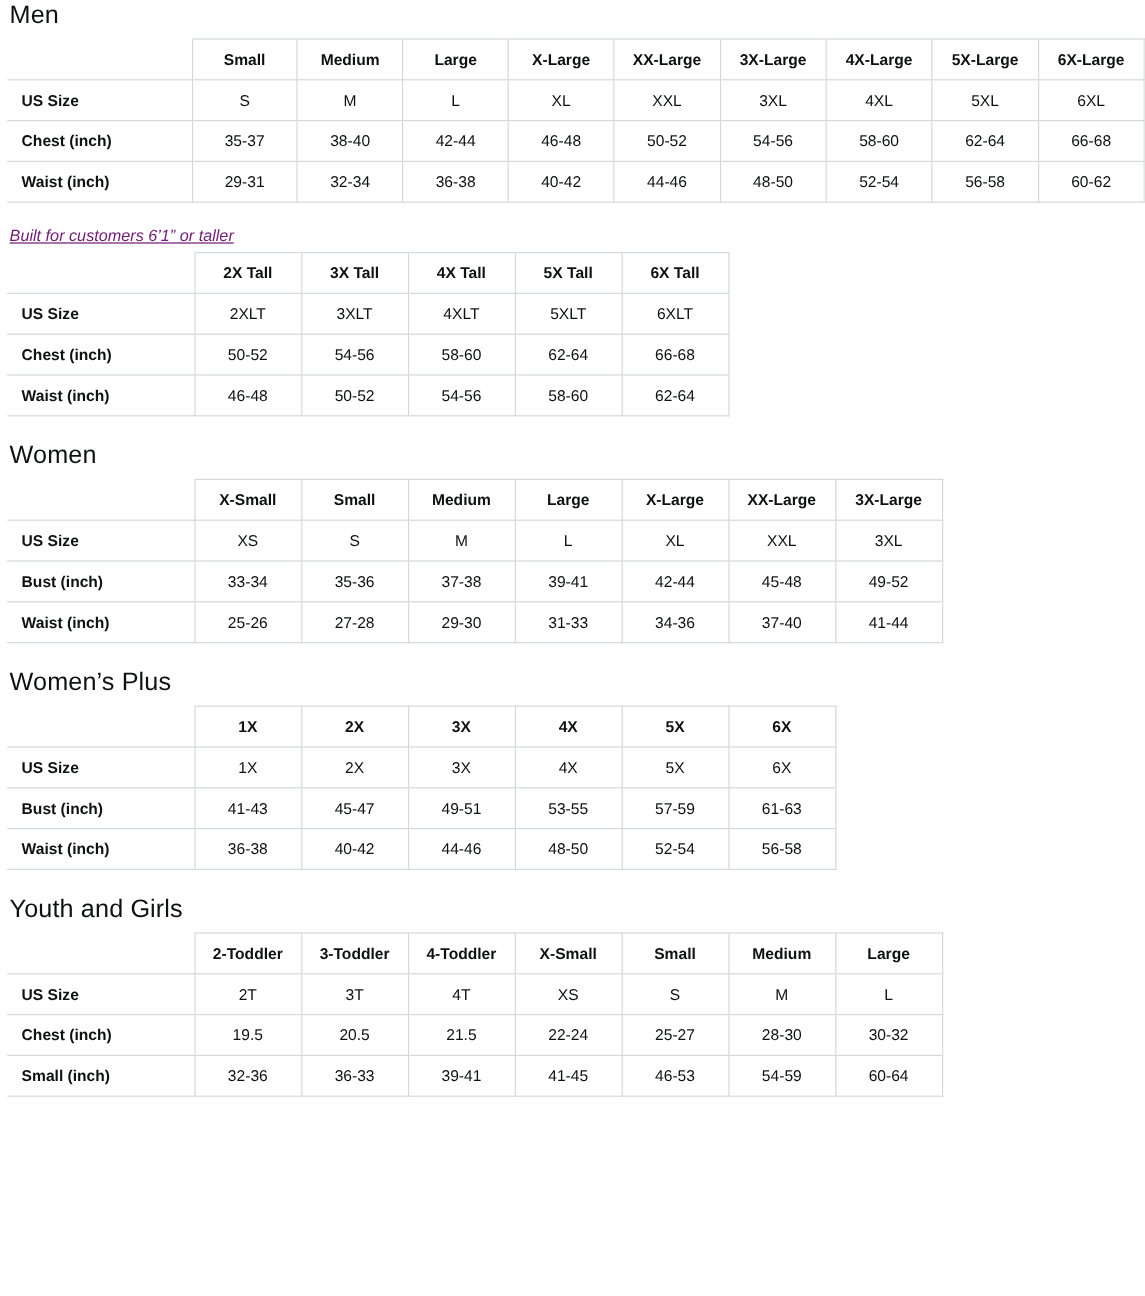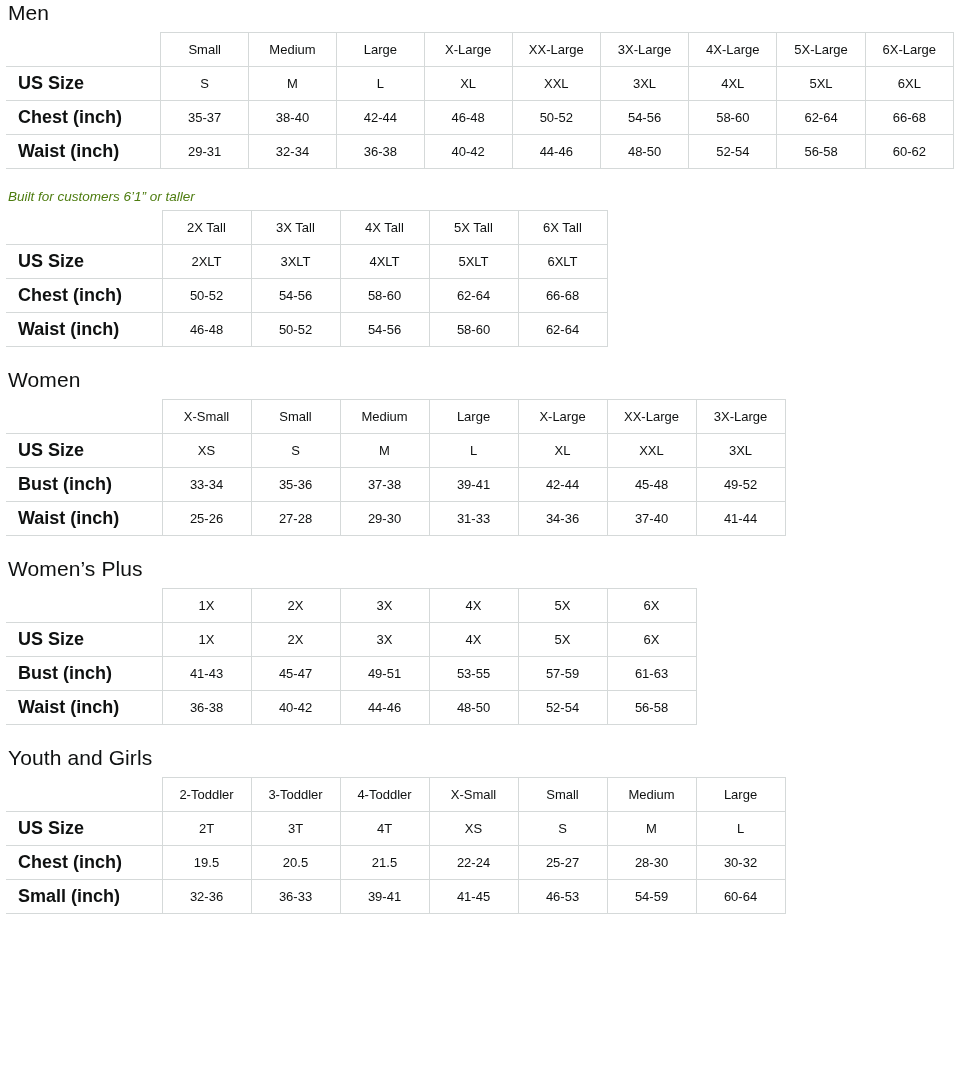--- a/index.html
+++ b/index.html
@@ -31,21 +31,22 @@
   .section-title {
     font-size: 21px;
     line-height: 26px;
     font-weight: 400;
     color: #0f1111;
     letter-spacing: 0.1px;
   }
   .section-note {
     font-size: 13.5px;
     font-style: italic;
-    color: #4d7c0f;
+    color: #701a75;
+    text-decoration: underline;
   }
   table.size-table {
     border-collapse: collapse;
     table-layout: fixed;
     border-spacing: 0;
   }
   table.size-table td,
   table.size-table th {
     border: 1px solid #d5d9d9;
     height: 34px;
@@ -61,24 +62,24 @@
   table.size-table .corner-cell {
     border-left: none;
     border-top: none;
     border-right-color: #d5d9d9;
   }
   table.size-table .row-head {
     text-align: left;
     font-weight: bold;
     padding-left: 12px;
     border-left: none;
-    font-size: 18px;
+    font-size: 13px;
   }
   table.size-table thead td {
-    font-weight: 400;
+    font-weight: 700;
   }
   .col-label { width: 156px; }
   .col-data { width: 89px; }
 </style>
 </head>
 <body>
 
 <div class="page">
   <div id="sections-root">
       <div class="section">

